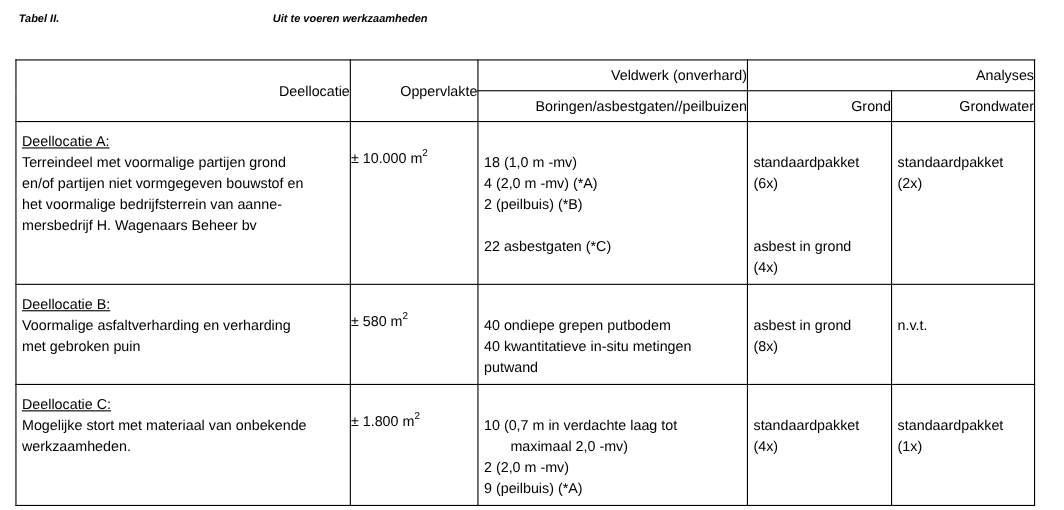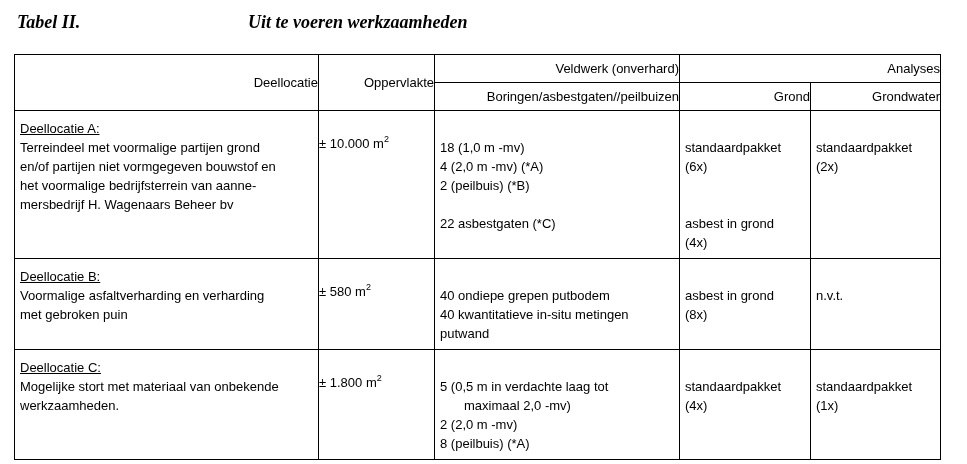--- a/index.html
+++ b/index.html
@@ -1,18 +1,18 @@
 <!DOCTYPE html>
 <html><head>
 <meta charset="utf-8">
 <style>
   html, body { margin: 0; padding: 0; background: #ffffff; }
   body { width: 967px; height: 464px; position: relative; overflow: hidden;
          font-family: "Liberation Sans", sans-serif; color: #000; }
-  .caption { position: absolute; top: 12px; font-size: 18px; font-weight: bold; font-style: italic; font-family: Liberation Serif, serif; }
+  .caption { position: absolute; top: 12px; font-size: 10px; font-weight: bold; font-style: italic; }
   .cap-label { left: 17px; }
   .cap-title { left: 248px; }
   table { position: absolute; left: 14px; top: 54px; border-collapse: collapse;
           font-size: 13px; line-height: 19px; }
   th, td { border: 1.5px solid #000; padding: 0; }
   th { font-weight: normal; text-align: right; vertical-align: middle; height: 27px; }
   td { vertical-align: top; padding: 8px 0 6px 5px; margin-left: 25px; }
   td.center { text-align: left; padding-left: 0; padding-top: 23px; }
   .u { text-decoration: underline; display: block; }
   .line { display: block; white-space: pre; }
@@ -102,24 +102,24 @@
     </tr>
 
     <tr style="height:105px">
       <td>
         <span class="u">Deellocatie C:</span>
         <span class="line">Mogelijke stort met materiaal van onbekende</span>
         <span class="line">werkzaamheden.</span>
       </td>
       <td class="center"><span>± 1.800 m</span><sup>2</sup></td>
       <td class="pt">
-        <span class="line">5 (0,5 m in verdachte laag tot</span>
+        <span class="line">10 (0,7 m in verdachte laag tot</span>
         <span class="line indent">maximaal 2,0 -mv)</span>
         <span class="line">2 (2,0 m -mv)</span>
-        <span class="line">8 (peilbuis) (*A)</span>
+        <span class="line">9 (peilbuis) (*A)</span>
       </td>
       <td class="pt">
         <span class="line">standaardpakket</span>
         <span class="line">(4x)</span>
       </td>
       <td class="pt">
         <span class="line">standaardpakket</span>
         <span class="line">(1x)</span>
       </td>
     </tr>

